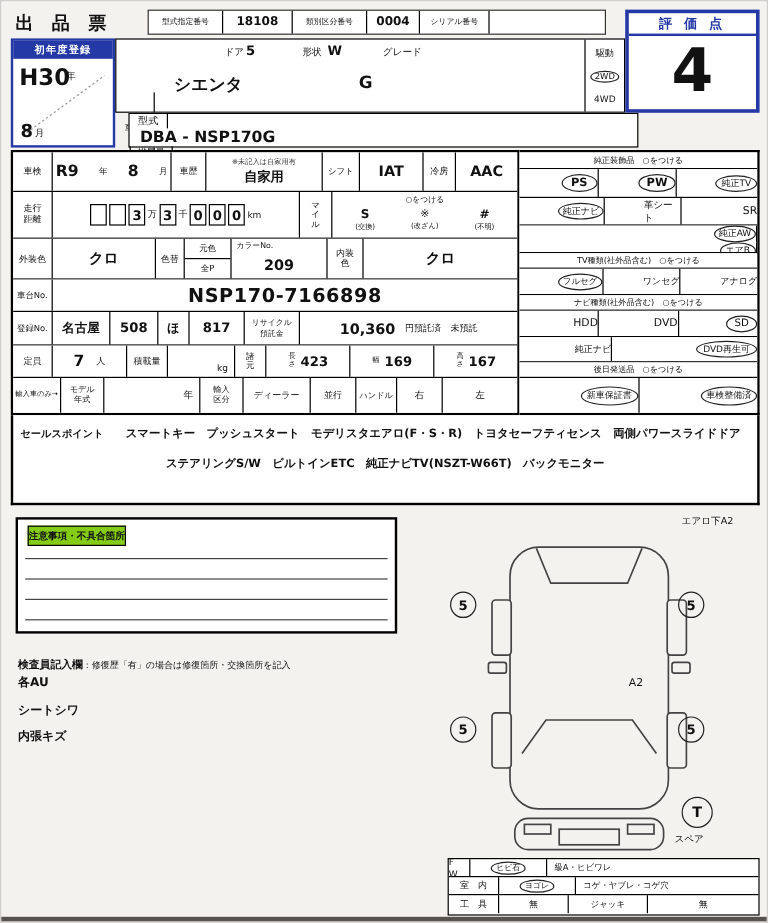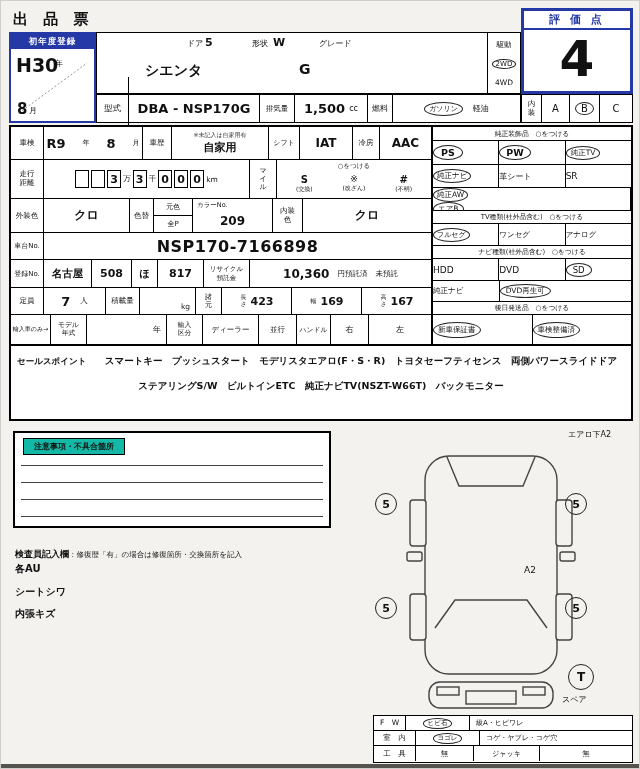--- a/index.html
+++ b/index.html
@@ -16,31 +16,39 @@
 .b1{border:1px solid #000;}
 .b2{border:2px solid #000;}
 .bold{font-weight:bold;}
 .circ{border:1.5px solid #222;border-radius:50%;padding:0 5px;display:inline-block;text-align:center;white-space:nowrap;}
 .wrapn{word-break:break-all;line-height:1.15;text-align:center;display:inline-block;}
 .digitbox{border:1px solid #000;width:14px;height:18px;display:flex;align-items:center;justify-content:center;font-weight:bold;font-size:11px;background:#fff;flex:none;}
 .mark{border:1.6px solid #222;border-radius:50%;width:22px;height:22px;display:flex;align-items:center;justify-content:center;font-weight:bold;font-size:11px;}
 .trow{position:absolute;left:0;width:100%;display:flex;background:#fff;}
 .lc{display:flex;align-items:center;justify-content:center;flex:none;}
 .hdr{display:flex;align-items:center;justify-content:center;font-size:6.8px;}
-.eq{flex:1;display:flex;align-items:center;justify-content:flex-start;font-size:8px;border-right:1px solid #000;}
+.eq{flex:1;display:flex;align-items:center;justify-content:flex-end;font-size:8px;border-right:1px solid #000;padding-left:32px;}
 .eq:last-child{border-right:none;}
 .blue{color:#2438a6;}
 </style>
 </head>
 <body>
 
 <div class="sheet">
 
   <div class="abs bold" style="left:12px;top:9px;font-size:15px;letter-spacing:5px;">出 品 票</div>
 
+  <div class="abs flex white" style="left:122px;top:7px;height:21px;border:1px solid #333;">
+    <div class="fc br" style="width:62px;font-size:6.5px;">型式指定番号</div>
+    <div class="fc br bold" style="width:58px;font-size:10px;">18108</div>
+    <div class="fc br" style="width:62px;font-size:6.5px;">類別区分番号</div>
+    <div class="fc br bold" style="width:44px;font-size:10px;">0004</div>
+    <div class="fc br" style="width:58px;font-size:6.5px;">シリアル番号</div>
+    <div class="fc" style="width:96px;font-size:10px;"></div>
+  </div>
 
   <div class="abs white" style="left:520px;top:7px;width:112px;height:86px;border:3px solid #2438a6;">
     <div class="fc blue bold" style="height:19px;border-bottom:2px solid #2438a6;font-size:11px;letter-spacing:3px;">評 価 点</div>
     <div class="fc bold" style="height:58px;font-size:50px;">4</div>
   </div>
 
   <div class="abs white" style="left:8px;top:31px;width:87px;height:91px;border:2px solid #2438a6;">
     <div class="fc bold" style="height:15px;background:#2438a6;color:#fff;font-size:8.5px;letter-spacing:1px;">初年度登録</div>
     <div class="abs" style="left:0;top:15px;right:0;bottom:0;">
       <svg class="abs" style="left:0;top:0;" width="83" height="72">
@@ -62,45 +70,35 @@
     <span class="abs" style="left:222px;top:5px;font-size:8px;">グレード</span>
     <span class="abs" style="left:48px;top:29px;font-size:14px;font-weight:600;">シエンタ</span>
     <span class="abs" style="left:202px;top:28px;font-size:14px;font-weight:600;">G</span>
     <div class="abs col bl" style="right:0;top:0;width:33px;height:100%;align-items:center;justify-content:space-around;padding:2px 0;">
       <span style="font-size:7.5px;">駆動</span>
       <span class="circ" style="font-size:7px;padding:0 3px;">2WD</span>
       <span style="font-size:7.5px;">4WD</span>
     </div>
   </div>
 
-  <div class="abs white b1 flex" style="left:95px;top:93px;width:425px;height:29px;align-items:stretch;">
+  <div class="abs white b1 flex" style="left:106px;top:93px;width:425px;height:29px;align-items:stretch;flex-direction:column;">
     <div class="lc br" style="width:32px;font-size:8.5px;">型式</div>
     <div class="lc bold" style="width:130px;font-size:13px;">DBA - NSP170G</div>
     <div class="lc bl br" style="width:36px;font-size:7.5px;">排気量</div>
     <div class="lc" style="width:72px;gap:4px;">
       <span class="bold" style="font-size:13px;">1,500</span>
       <span style="font-size:8px;">cc</span>
     </div>
     <div class="lc bl br" style="width:26px;font-size:8px;">燃料</div>
     <div class="lc" style="flex:1;gap:10px;">
       <span class="circ" style="font-size:7px;padding:1px 4px;">ガソリン</span>
       <span style="font-size:8px;">軽油</span>
     </div>
   </div>
 
-  <div class="abs white b1 flex" style="left:520px;top:93px;width:112px;height:29px;align-items:stretch;">
-    <div class="lc br" style="width:20px;">
-      <span class="wrapn" style="width:9px;font-size:7.5px;">内装</span>
-    </div>
-    <div class="lc br" style="width:28px;font-size:10px;">A</div>
-    <div class="lc br" style="width:30px;">
-      <span class="circ" style="font-size:10px;padding:0 5px;">B</span>
-    </div>
-    <div class="lc" style="flex:1;font-size:10px;">C</div>
-  </div>
 
   <div class="abs white b2" style="left:8px;top:124px;width:424px;height:221px;">
 
     <div class="trow bb" style="top:0;height:33px;">
       <div class="lc br" style="width:33px;font-size:7.5px;">車検</div>
       <div class="lc" style="width:98px;gap:17px;">
         <span class="bold" style="font-size:13px;">R9</span>
         <span style="font-size:7px;">年</span>
         <span class="bold" style="font-size:13px;">8</span>
         <span style="font-size:7px;">月</span>
@@ -310,21 +308,21 @@
     </div>
   </div>
 
   <div class="abs white" style="left:8px;top:345px;width:624px;height:75px;border:2px solid #000;border-top:none;">
     <span class="abs bold" style="left:6px;top:10px;font-size:8.5px;">セールスポイント</span>
     <div class="abs bold" style="left:84px;right:4px;top:9px;text-align:center;font-size:9.5px;">スマートキー　プッシュスタート　モデリスタエアロ(F・S・R)　トヨタセーフティセンス　両側パワースライドドア</div>
     <div class="abs bold" style="left:0;right:0;top:34px;text-align:center;font-size:9.5px;">ステアリングS/W　ビルトインETC　純正ナビTV(NSZT-W66T)　バックモニター</div>
   </div>
 
   <div class="abs white b2" style="left:12px;top:430px;width:318px;height:97px;">
-    <div class="abs b1 bold" style="left:8px;top:5px;padding:2px 10px;font-size:8px;background:#14b8a6;">注意事項・不具合箇所</div>
+    <div class="abs b1 bold" style="left:8px;top:5px;padding:2px 0;font-size:8px;background:#84cc16;">注意事項・不具合箇所</div>
     <div class="abs" style="left:6px;right:6px;top:32px;border-top:1px solid #444;"></div>
     <div class="abs" style="left:6px;right:6px;top:49px;border-top:1px solid #444;"></div>
     <div class="abs" style="left:6px;right:6px;top:66px;border-top:1px solid #444;"></div>
     <div class="abs" style="left:6px;right:6px;top:83px;border-top:1px solid #444;"></div>
   </div>
 
   <div class="abs" style="left:14px;top:541px;">
     <span class="bold" style="font-size:9px;">検査員記入欄</span><span style="font-size:7.5px;">：修復歴「有」の場合は修復箇所・交換箇所を記入</span>
   </div>
   <div class="abs" style="left:14px;top:561px;font-size:10px;font-weight:600;">各AU</div>
@@ -352,21 +350,21 @@
   <div class="abs mark" style="left:374px;top:492px;">5</div>
   <div class="abs mark" style="left:564px;top:492px;">5</div>
   <div class="abs mark" style="left:374px;top:596px;">5</div>
   <div class="abs mark" style="left:564px;top:596px;">5</div>
   <div class="abs" style="left:523px;top:564px;font-size:9px;">A2</div>
   <div class="abs mark" style="left:567px;top:663px;width:26px;height:26px;font-size:12px;">T</div>
   <div class="abs" style="left:561px;top:693px;font-size:8px;">スペア</div>
 
   <div class="abs white" style="left:372px;top:714px;width:260px;height:48px;border:1.5px solid #000;">
     <div class="flex bb" style="height:15px;">
-      <div class="lc br" style="width:32px;font-size:7.5px;text-align:right;">F　W</div>
+      <div class="lc br" style="width:18px;font-size:7.5px;">F　W</div>
       <div class="lc br" style="width:64px;">
         <span class="circ" style="font-size:6.5px;padding:0 4px;">ヒビ石</span>
       </div>
       <div style="flex:1;display:flex;align-items:center;padding-left:6px;font-size:7px;">級A・ヒビワレ</div>
     </div>
     <div class="flex bb" style="height:15px;">
       <div class="lc br" style="width:42px;font-size:7.5px;">室　内</div>
       <div class="lc br" style="width:64px;">
         <span class="circ" style="font-size:6.5px;padding:0 4px;">ヨゴレ</span>
       </div>

